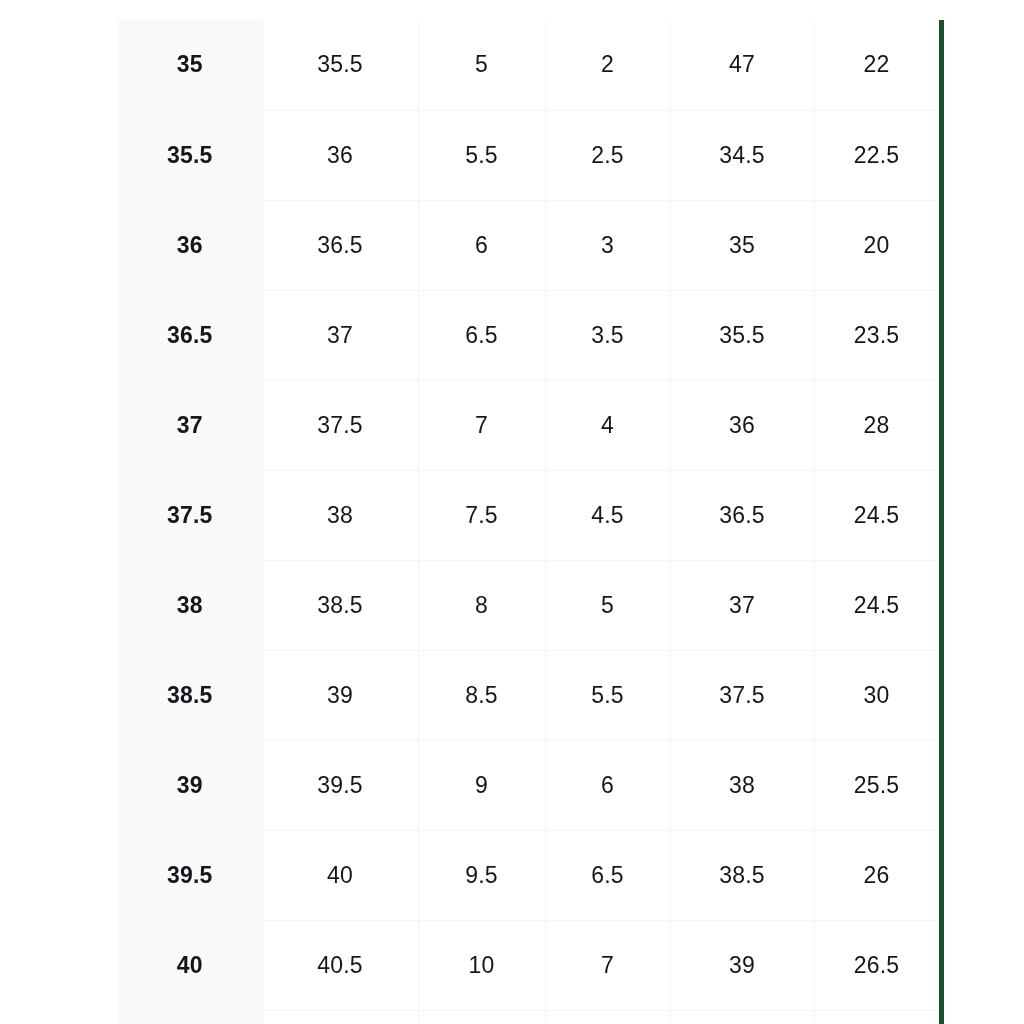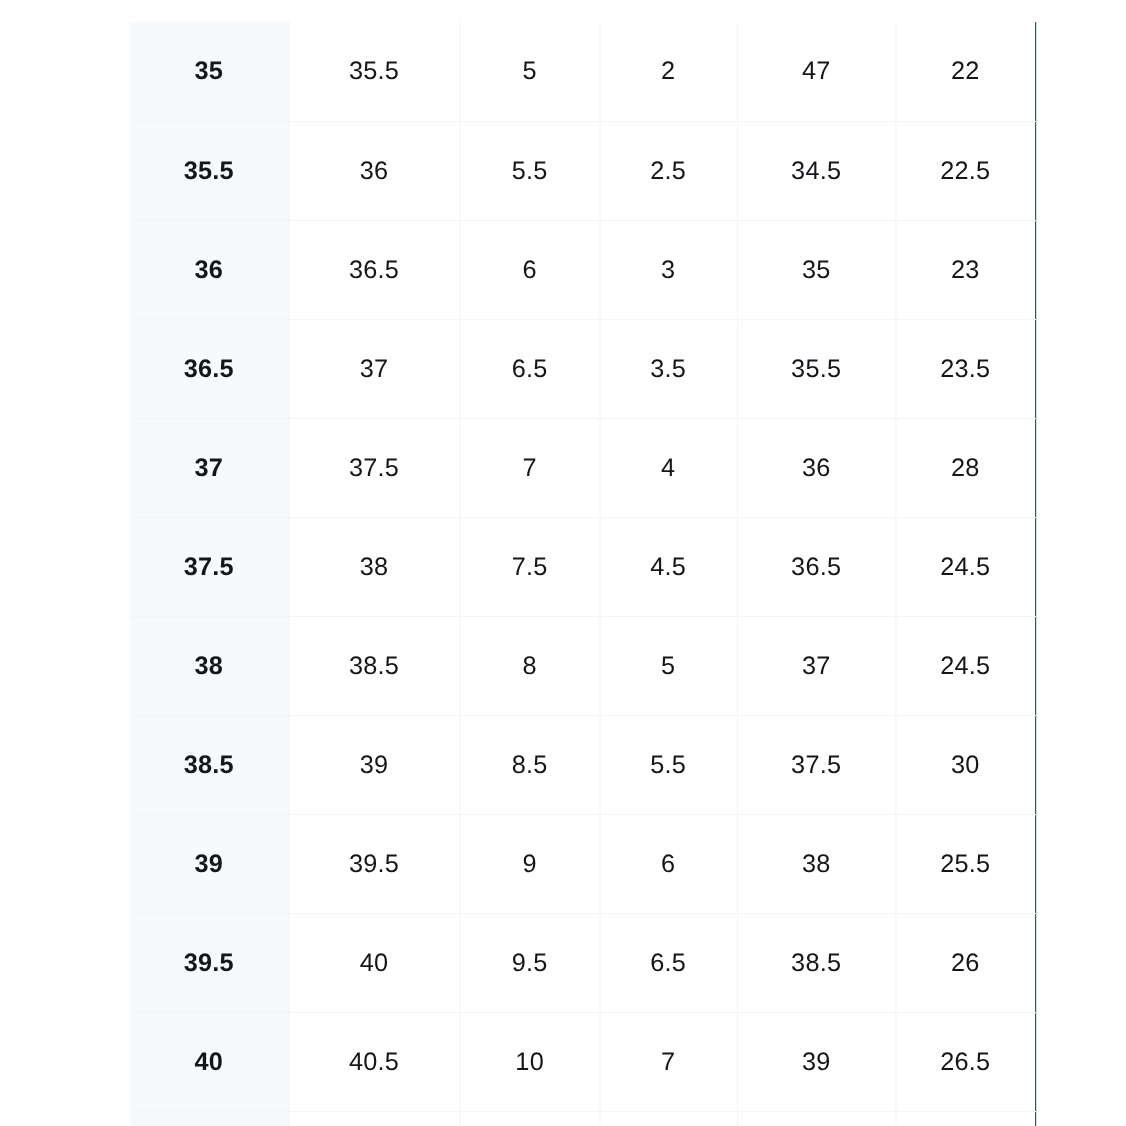--- a/index.html
+++ b/index.html
@@ -40,21 +40,21 @@
     border-right:1px solid #f3f4f6;
     border-bottom:1px solid #f4f5f7;
     letter-spacing:0.2px;
   }
   #size-table td.first-col {
     background:#f8f9fb;
     font-weight:bold;
     border-right:1px solid #f1f2f5;
   }
   #size-table tr:last-child td { border-bottom:none; }
-  #size-table td:last-child { border-right:1px solid #14532d; }
+  #size-table td:last-child { border-right:5px solid #14532d; }
 
   
   #size-table tr.partial-row td { height:14px; border-bottom:none; }
 </style>
 </head>
 <body>
 
 <div id="canvas">
 
   <table id="size-table">
@@ -82,21 +82,21 @@
           <td>2.5</td>
           <td>34.5</td>
           <td>22.5</td>
         </tr>
         <tr>
           <td class="first-col">36</td>
           <td>36.5</td>
           <td>6</td>
           <td>3</td>
           <td>35</td>
-          <td>23</td>
+          <td>20</td>
         </tr>
         <tr>
           <td class="first-col">36.5</td>
           <td>37</td>
           <td>6.5</td>
           <td>3.5</td>
           <td>35.5</td>
           <td>23.5</td>
         </tr>
         <tr>

